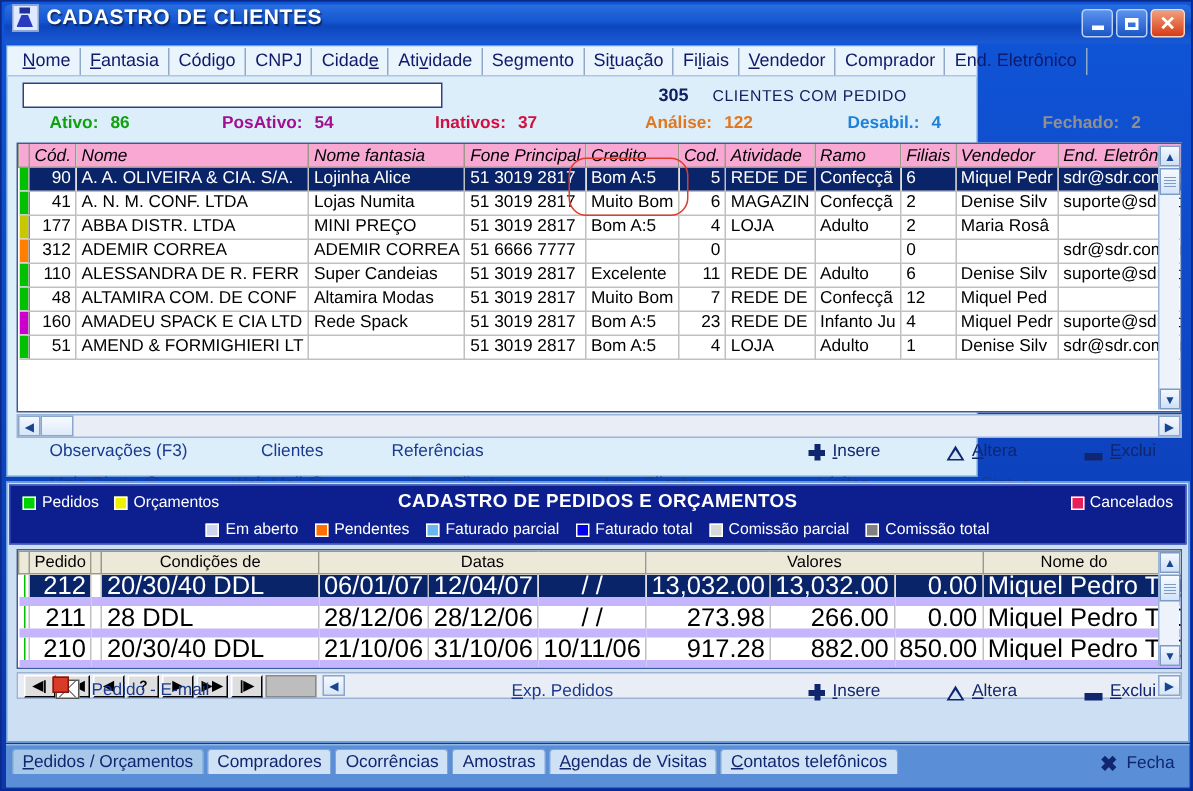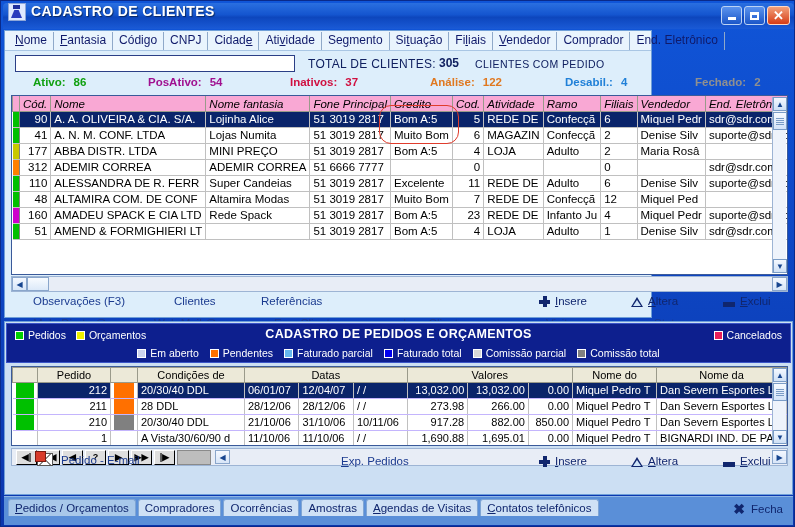--- a/index.html
+++ b/index.html
@@ -168,25 +168,25 @@
     position:absolute;left:6px;top:44px;width:777px;height:80px;
     background:#fff;border:1px solid #3a5a9a;box-sizing:border-box;overflow:hidden;
   }
   table.ogrid{border-collapse:collapse;table-layout:fixed;font-size:11.5px;}
   table.ogrid th{
     background:#ece9d8;border:1px solid #9a9a8a;font-weight:normal;
     padding:0 3px;height:14px;font-size:11px;text-align:center;color:#000;
     white-space:nowrap;overflow:hidden;
   }
   table.ogrid td{
-    border-right:1px solid #c0c0c0;border-bottom:1px solid #c4b5fd;
-    padding:0 3px;height:15px;line-height:15px;white-space:nowrap;overflow:hidden;font-size:11px;
+    border-right:1px solid #c0c0c0;border-bottom:6px solid #c4b5fd;
+    padding:0 3px;height:15px;line-height:15px;white-space:nowrap;overflow:hidden;font-size:17px;
   }
   table.ogrid td.num{text-align:right;}
-  table.ogrid td.ctr{}
+  table.ogrid td.ctr{text-align:center;}
   table.ogrid tr.sel td{background:#0a246a;color:#fff;}
   table.ogrid tr.sel td.swatch{background:transparent;}
 
   .navbar{
     position:absolute;left:6px;top:126px;width:777px;height:18px;
     background:#e8edf6;border:1px solid #9db4d4;box-sizing:border-box;display:flex;align-items:center;
   }
   .nbtn{
     width:21px;height:15px;margin-right:2px;background:#dedede;
     border:1px solid #000;border-top-color:#fff;border-left-color:#fff;
@@ -267,21 +267,20 @@
       <div class="tab">Se<u>g</u>mento</div>
       <div class="tab">Si<u>t</u>uação</div>
       <div class="tab">Fi<u>l</u>iais</div>
       <div class="tab"><u>V</u>endedor</div>
       <div class="tab">Comprador</div>
       <div class="tab">End. Eletrônico</div>
     </div>
 
     <div class="search-row">
       <input class="search-input" type="text" value="" style="">
-      <span class="tot-label">TOTAL DE CLIENTES:</span>
       <span class="tot-num">305</span>
       <span class="tot-sub">CLIENTES COM PEDIDO</span>
     </div>
 
     <div class="status-row">
       <span class="st" style="left:28px;color:#10a010;">
         <span>Ativo:</span><span class="v">86</span>
       </span>
       <span class="st" style="left:143px;color:#a01090;">
         <span>PosAtivo:</span><span class="v">54</span>

